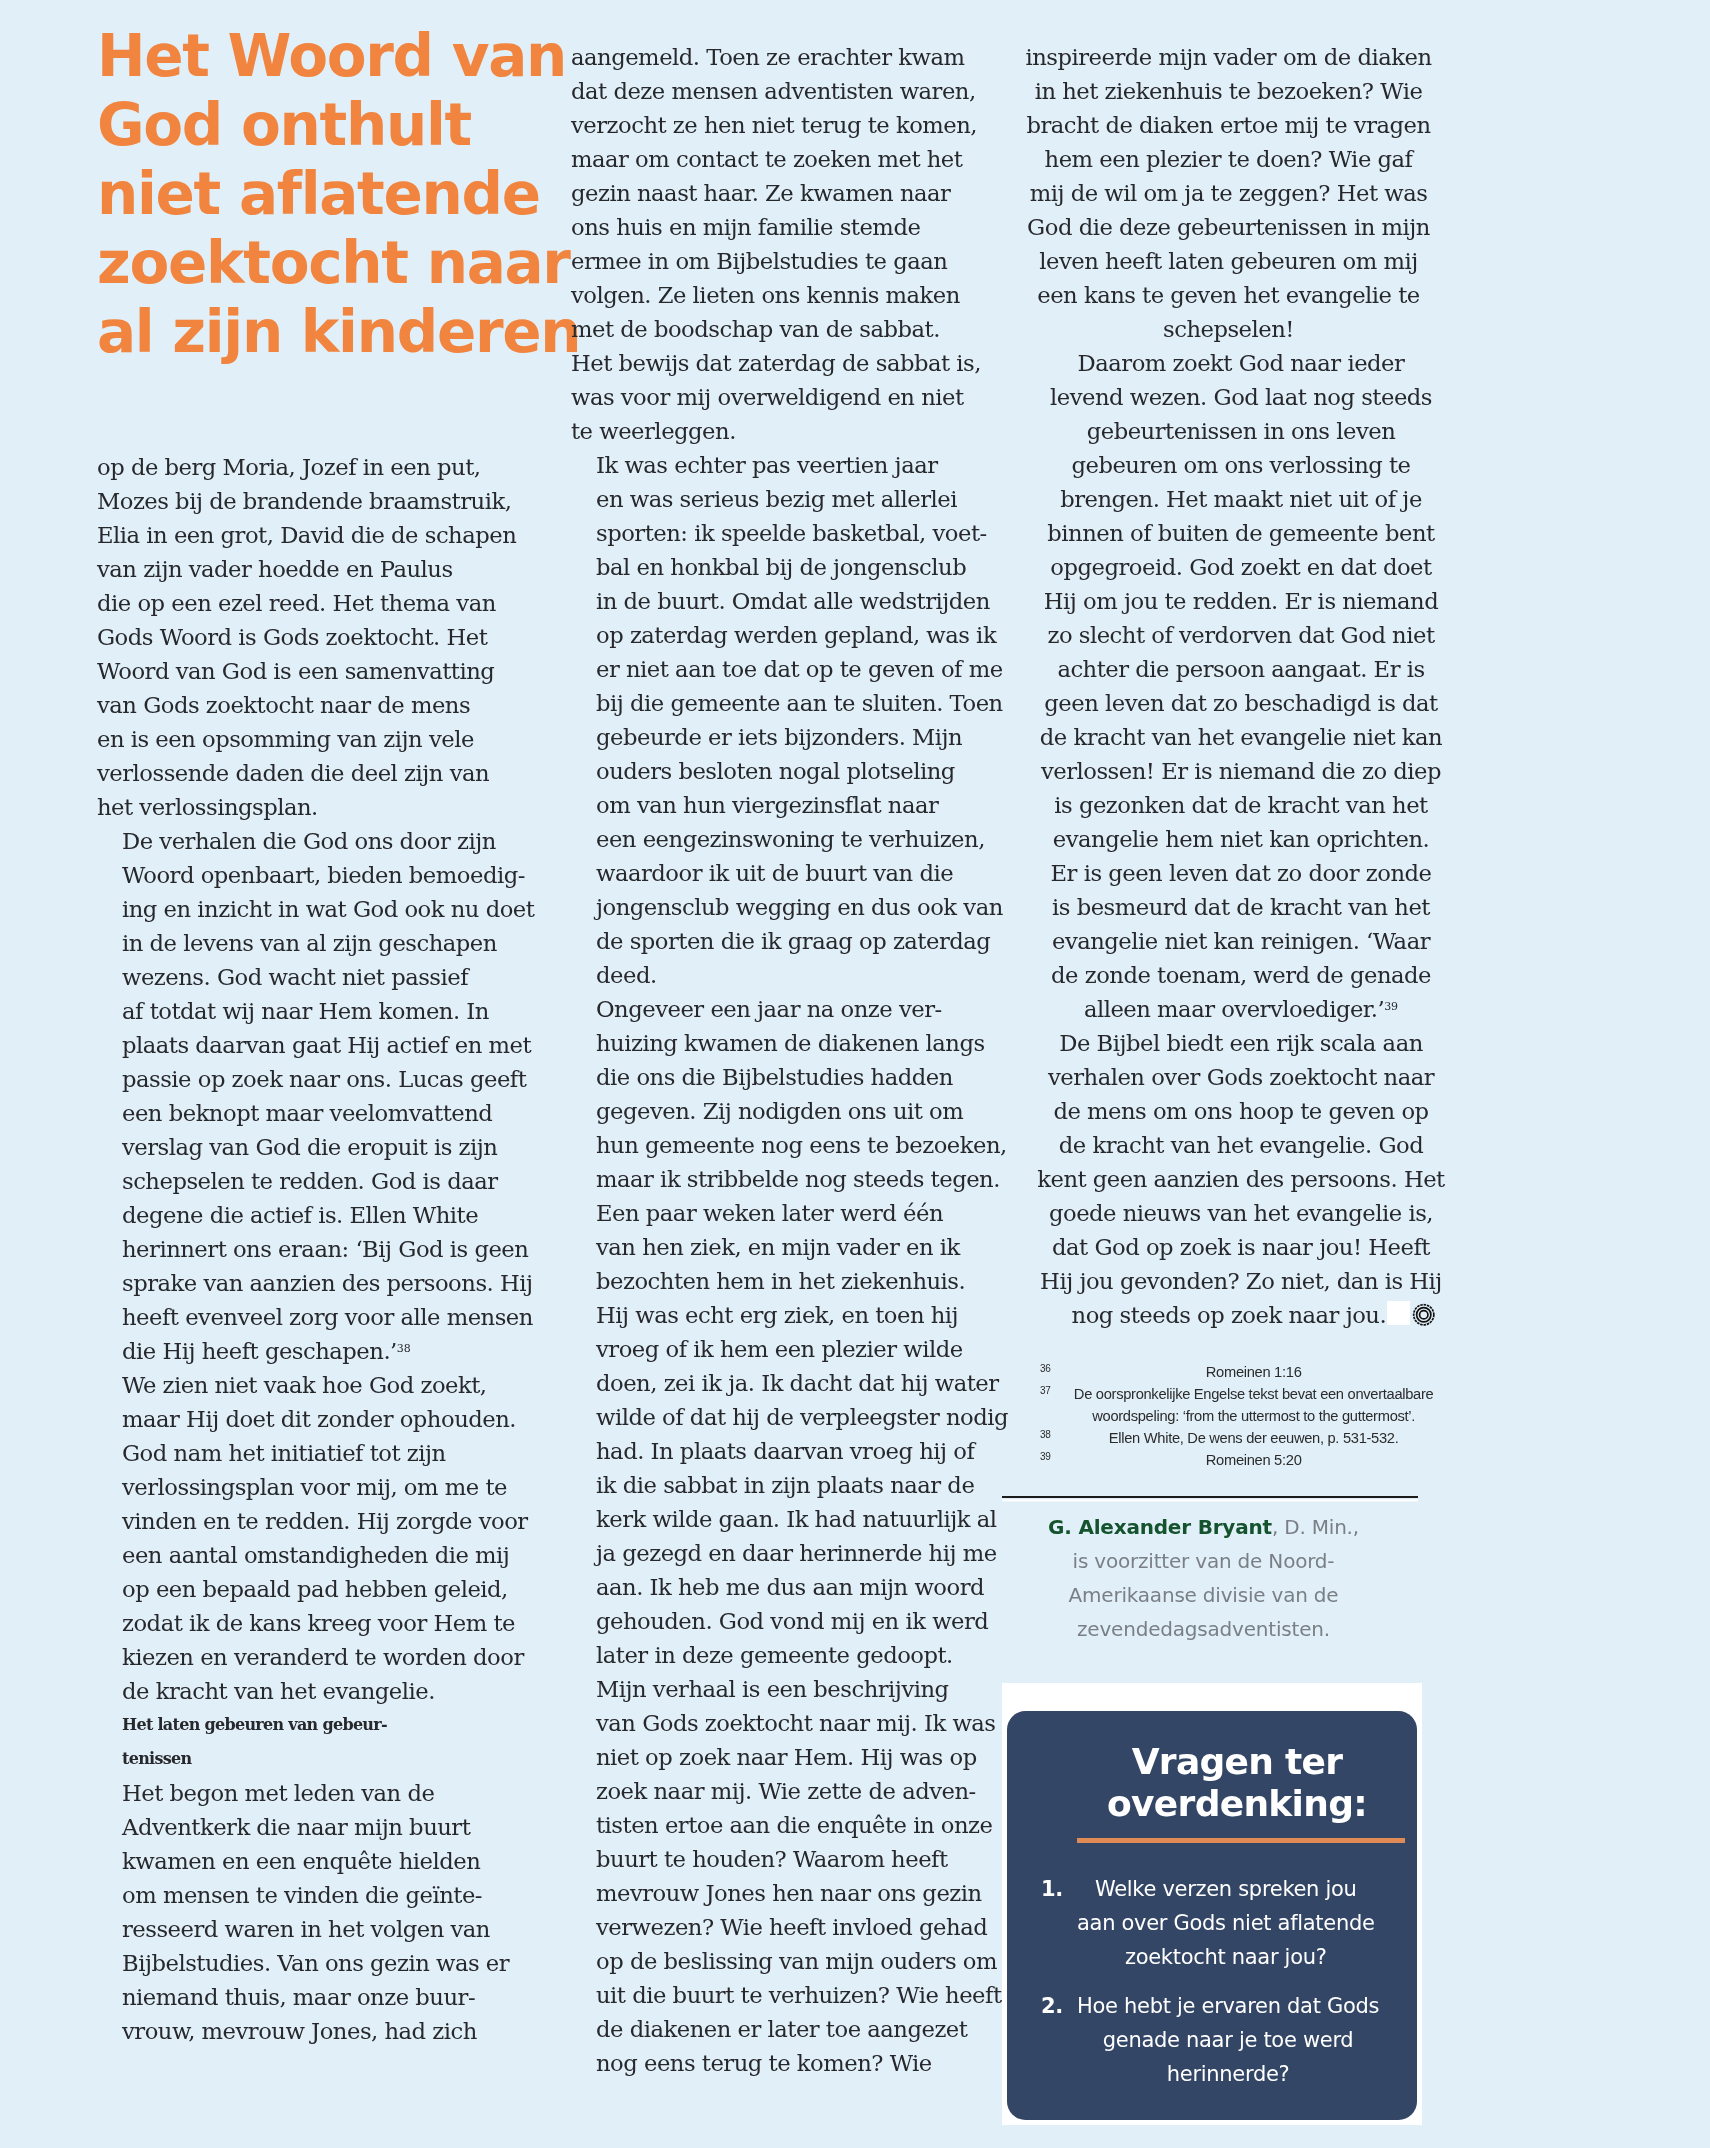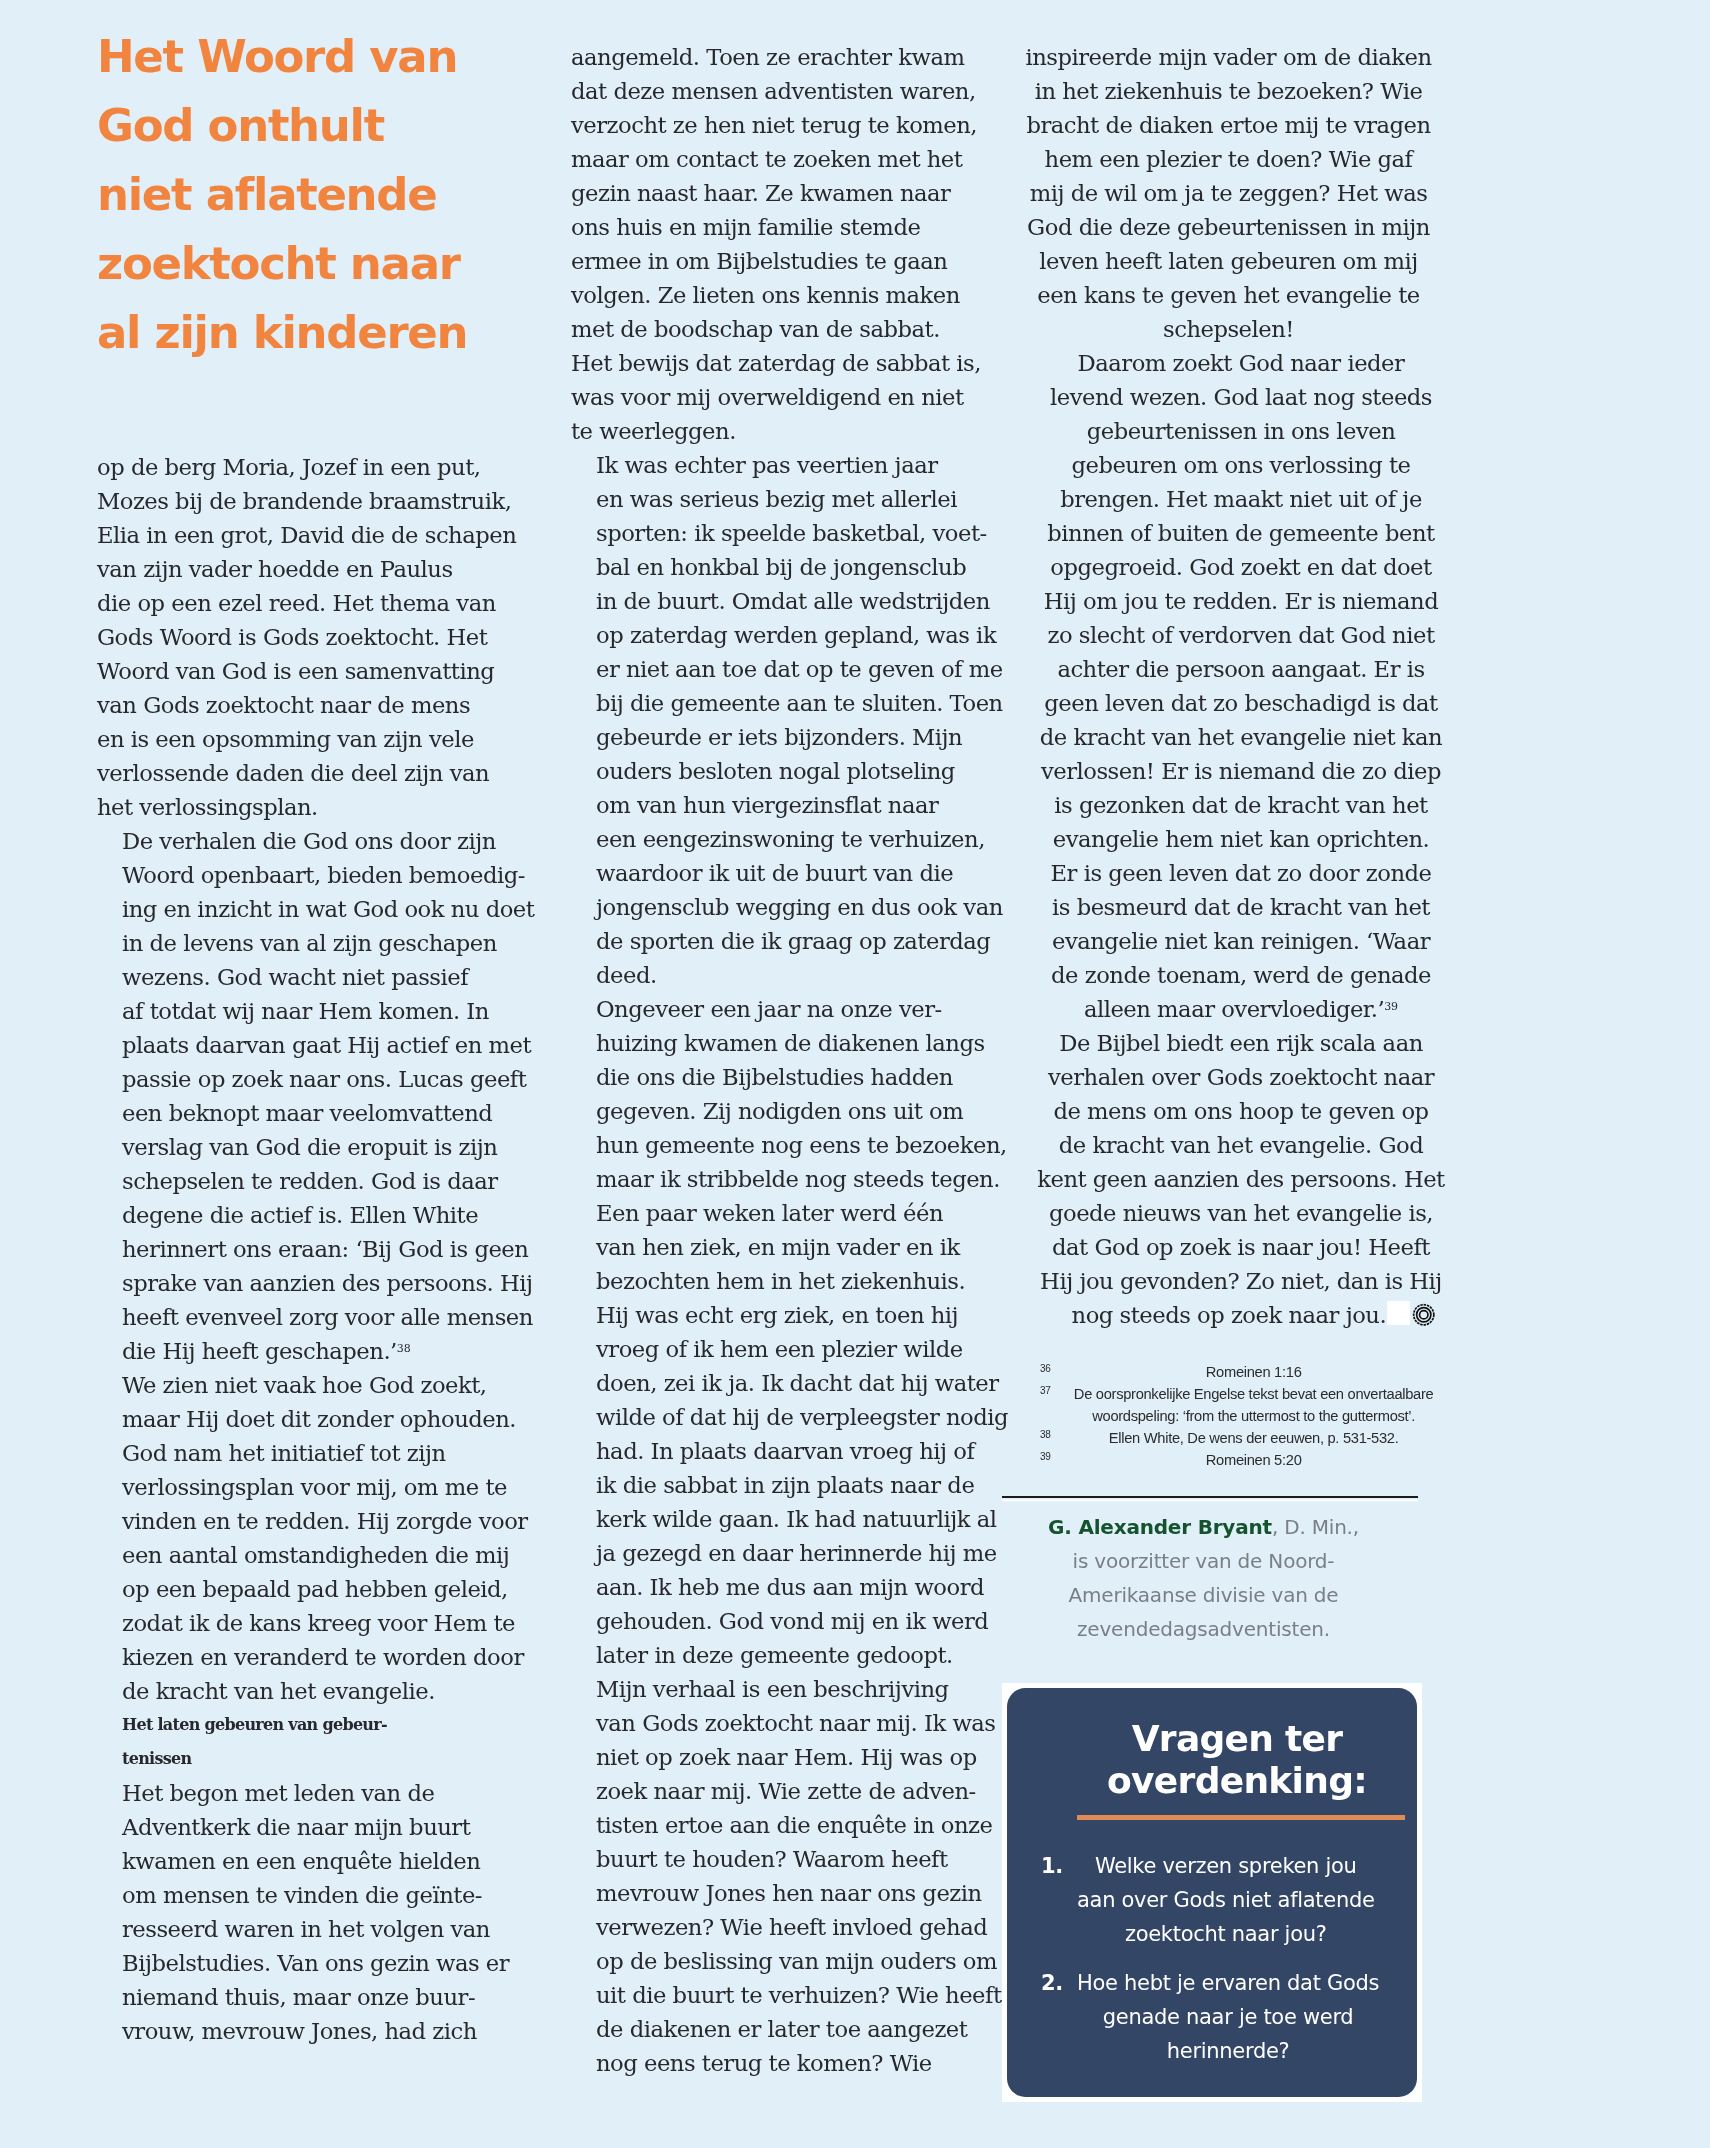--- a/index.html
+++ b/index.html
@@ -21,21 +21,21 @@
     }
     .col-left { left: 97px; }
     .col-mid { left: 571px; }
     .col-right { left: 1002px; text-align: center; }
 
     .headline {
       margin: 0;
       padding-top: 22px;
       font-family: "DejaVu Sans", sans-serif;
       font-weight: bold;
-      font-size: 45px;
+      font-size: 58px;
       line-height: 69px;
       letter-spacing: -1.3px;
       color: #f1853f;
       height: 416px;
       box-sizing: border-box;
     }
     .headline span {
       display: block;
       white-space: nowrap;
     }
@@ -138,20 +138,21 @@
       padding: 5px;
       background: #ffffff;
       box-sizing: border-box;
     }
     .questions-inner {
       background: #344665;
       border-radius: 18.5px;
       padding: 30px 20px 40px 20px;
       box-sizing: border-box;
       height: 409px;
+      margin-top: 23px;
     }
     .questions-title {
       margin: 0 0 0 50px;
       font-family: "DejaVu Sans", sans-serif;
       font-weight: bold;
       font-size: 36px;
       line-height: 42px;
       color: #ffffff;
       letter-spacing: -0.7px;
     }

